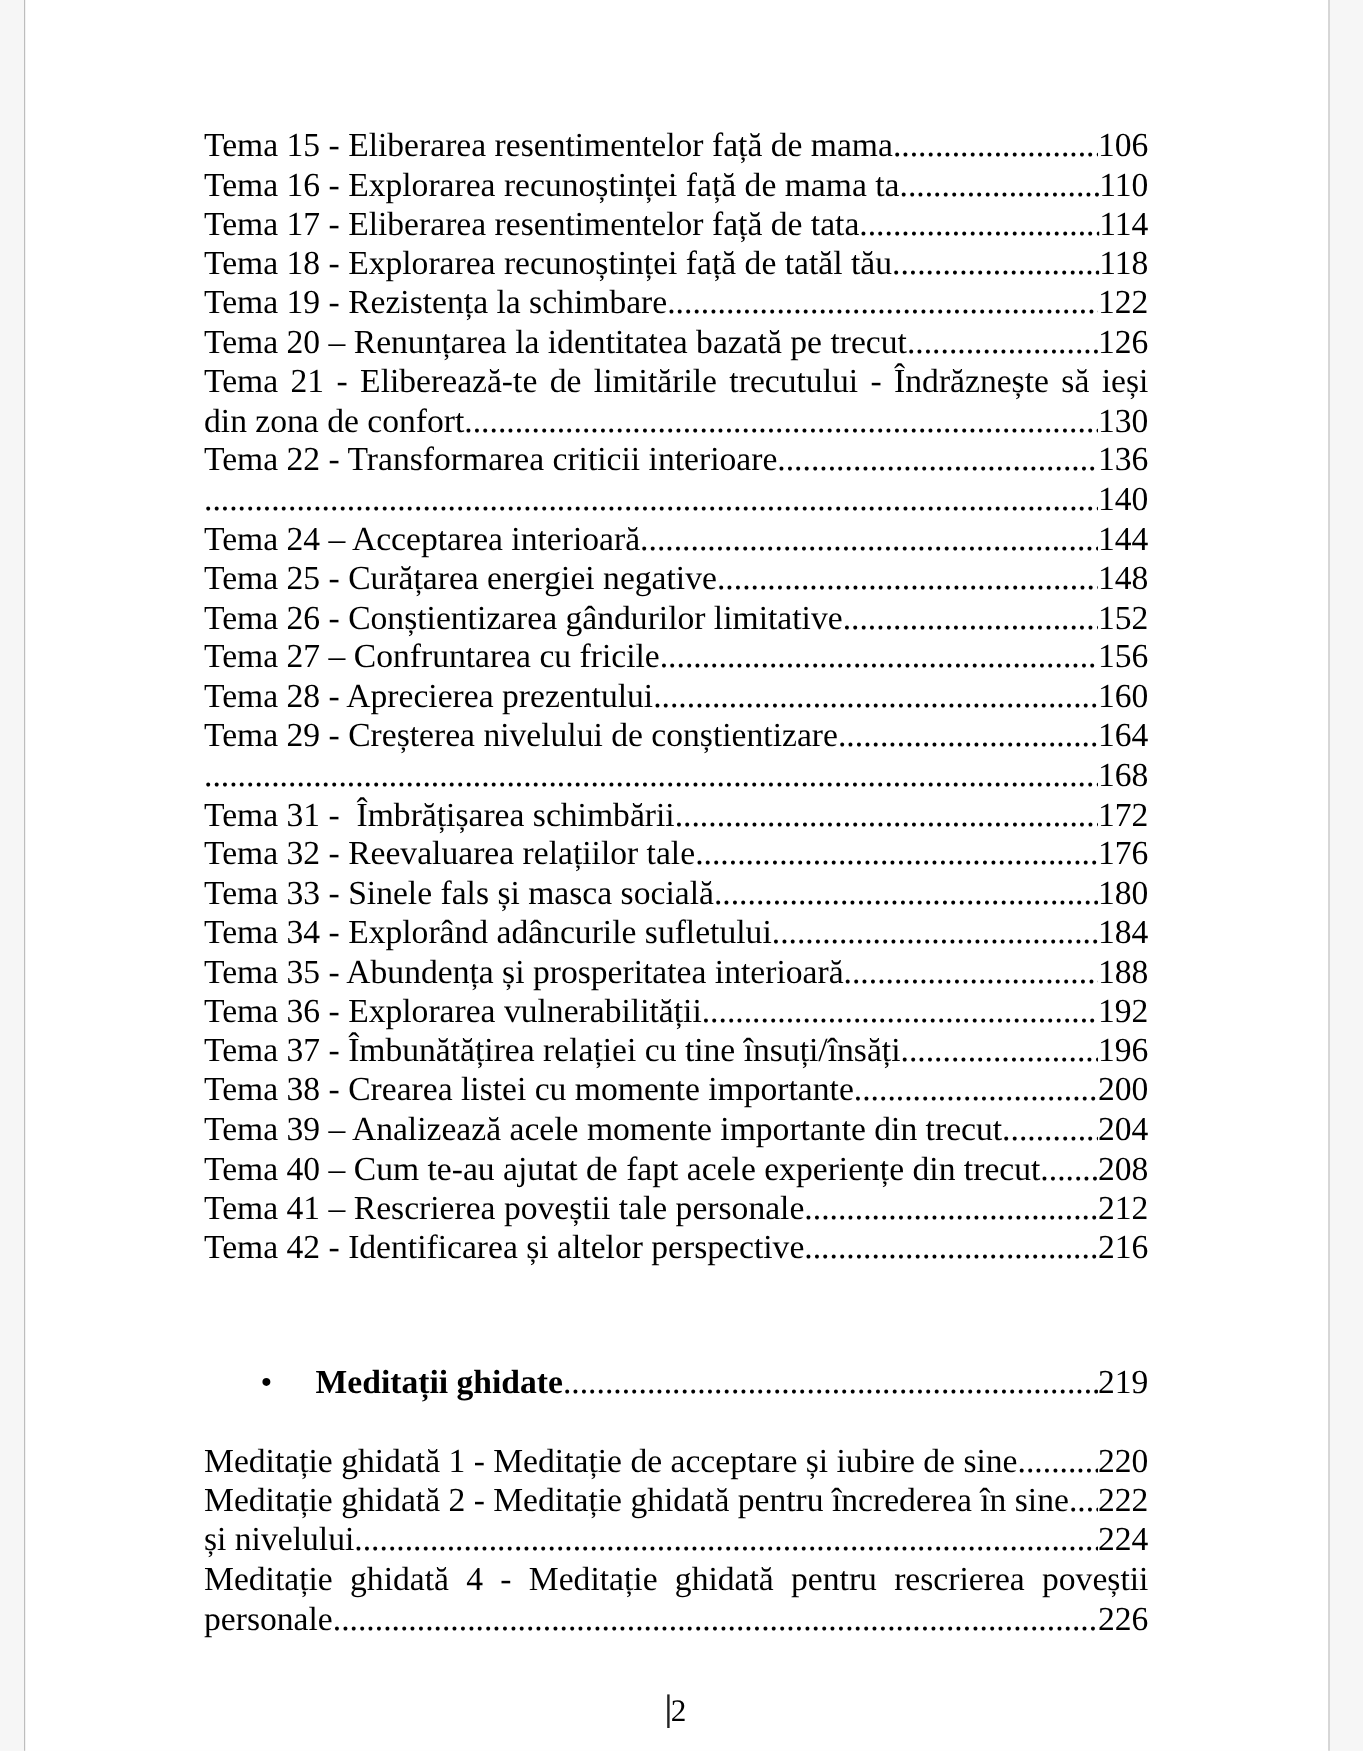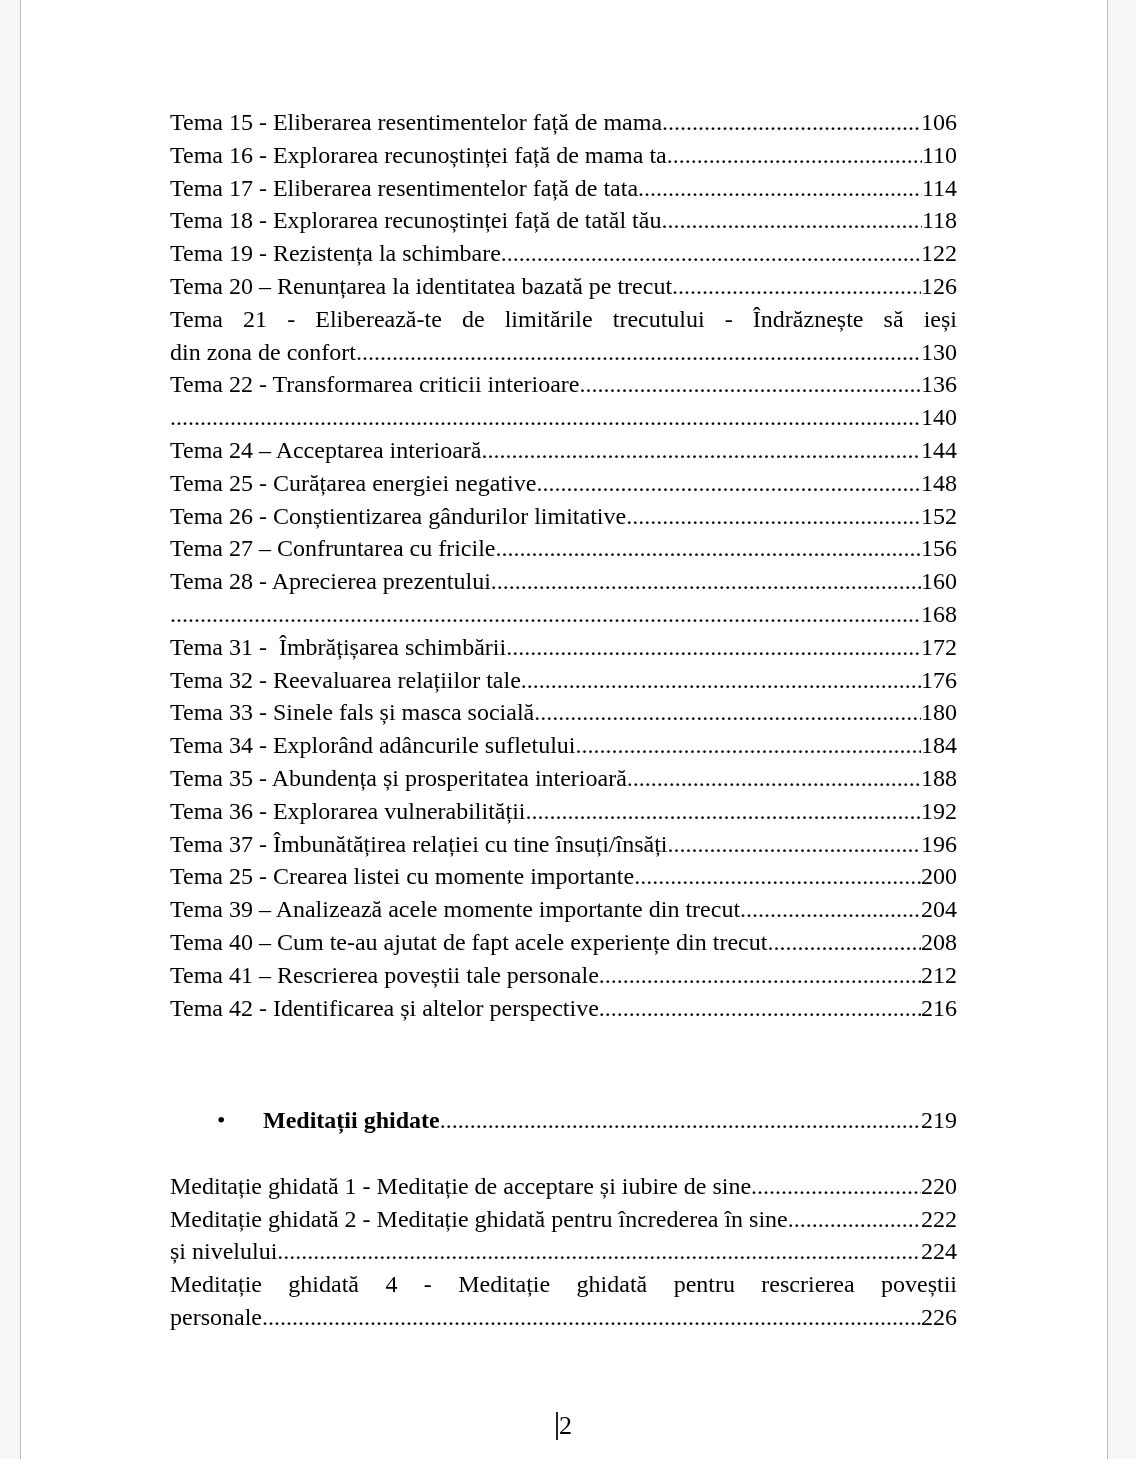--- a/index.html
+++ b/index.html
@@ -19,21 +19,21 @@
     position: relative;
     margin-left: 20px;
     width: 1088px;
     height: 1459px;
     background: #ffffff;
     border-left: 1px solid #bdbdbd;
     border-right: 1px solid #bdbdbd;
   }
   .content {
     padding: 106px 150px 0 149px;
-    font-size: 24px;
+    font-size: 28px;
     line-height: 32.8px;
   }
   .line {
     display: flex;
     align-items: baseline;
     min-height: 32.8px;
   }
   .line.blank { min-height: 32.8px; }
   .t { white-space: pre; }
   .bold { font-weight: bold; margin-top: 47px; }
@@ -146,20 +146,25 @@
         <span class="t">Tema 27 – Confruntarea cu fricile</span>
         <span class="leader"></span>
         <span class="pg">156</span>
       </div>
       <div class="line">
         <span class="t">Tema 28 - Aprecierea prezentului</span>
         <span class="leader"></span>
         <span class="pg">160</span>
       </div>
       <div class="line">
+        <span class="t">Tema 29 - Creșterea nivelului de conștientizare</span>
+        <span class="leader"></span>
+        <span class="pg">164</span>
+      </div>
+      <div class="line">
         <span class="leader"></span>
         <span class="pg">168</span>
       </div>
       <div class="line">
         <span class="t">Tema 31 -  Îmbrățișarea schimbării</span>
         <span class="leader"></span>
         <span class="pg">172</span>
       </div>
       <div class="line">
         <span class="t">Tema 32 - Reevaluarea relațiilor tale</span>
@@ -185,21 +190,21 @@
         <span class="t">Tema 36 - Explorarea vulnerabilității</span>
         <span class="leader"></span>
         <span class="pg">192</span>
       </div>
       <div class="line">
         <span class="t">Tema 37 - Îmbunătățirea relației cu tine însuți/însăți</span>
         <span class="leader"></span>
         <span class="pg">196</span>
       </div>
       <div class="line">
-        <span class="t">Tema 25 - Crearea listei cu momente importante</span>
+        <span class="t">Tema 38 - Crearea listei cu momente importante</span>
         <span class="leader"></span>
         <span class="pg">200</span>
       </div>
       <div class="line">
         <span class="t">Tema 39 – Analizează acele momente importante din trecut</span>
         <span class="leader"></span>
         <span class="pg">204</span>
       </div>
       <div class="line">
         <span class="t">Tema 40 – Cum te-au ajutat de fapt acele experiențe din trecut</span>

